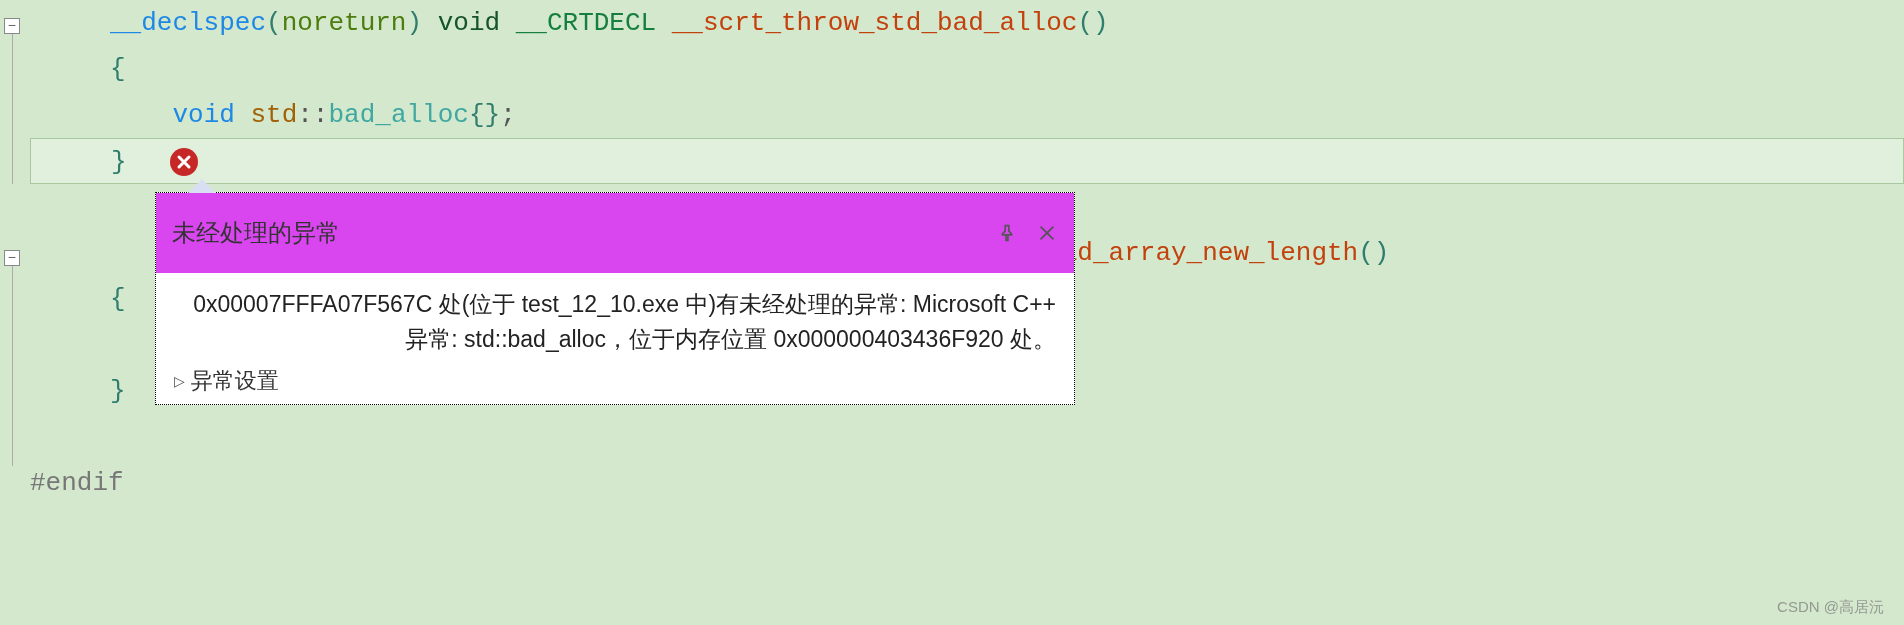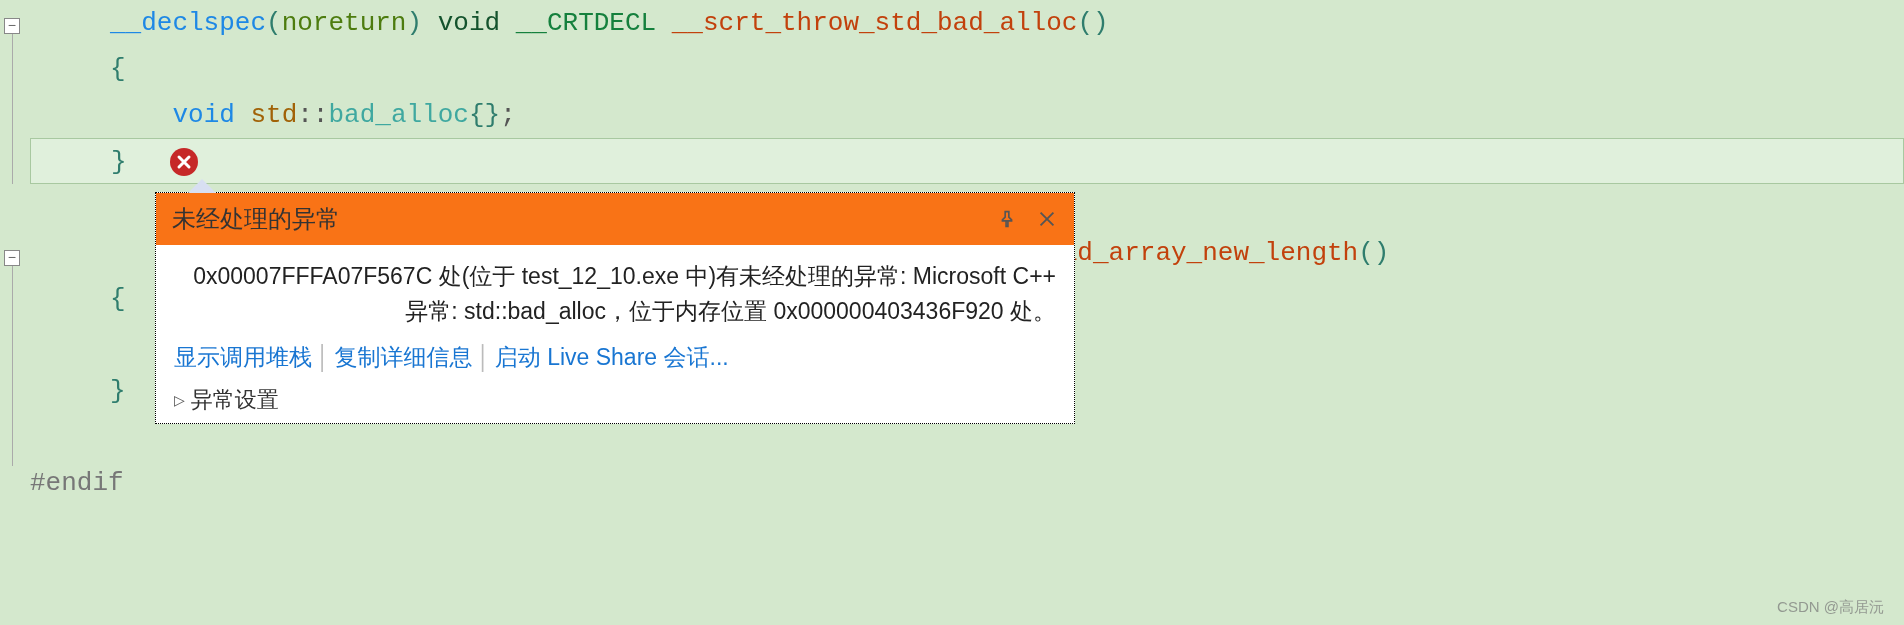--- a/index.html
+++ b/index.html
@@ -95,22 +95,22 @@
       top: -14px;
       left: 32px;
       width: 0;
       height: 0;
       border-left: 14px solid transparent;
       border-right: 14px solid transparent;
       border-bottom: 14px solid #D8DFF2;
       z-index: 11;
     }
     .popup-header {
-      background: #f97316;
-      padding: 10px 16px;
+      background: #d946ef;
+      padding: 24px 16px;
       display: flex;
       align-items: center;
       justify-content: space-between;
       font-size: 24px;
     }
     .popup-title { color: #333; }
     .popup-controls { display: flex; gap: 18px; }
     .popup-pin, .popup-close {
       cursor: pointer;
       color: #555;
@@ -208,22 +208,19 @@
           </svg>
       </span>
       <span class="popup-close">
         <svg width="22" height="22" viewBox="0 0 24 24">
             <path d="M5 5 L19 19 M19 5 L5 19" stroke="#555" stroke-width="2"></path>
           </svg>
       </span>
     </div>
   </div>
   <div class="popup-body">0x00007FFFA07F567C 处(位于 test_12_10.exe 中)有未经处理的异常: Microsoft C++ 异常: std::bad_alloc，位于内存位置 0x000000403436F920 处。</div>
-  <div class="popup-links">
-    <span class="popup-link">显示调用堆栈</span><span class="link-sep">│</span><span class="popup-link">复制详细信息</span><span class="link-sep">│</span><span class="popup-link">启动 Live Share 会话...</span>
-  </div>
   <div class="popup-footer">
     <span class="expand-triangle">▷</span>
     <span>异常设置</span>
   </div>
 </div>
 
 <div class="watermark">CSDN @高居沅</div>
 
 </body></html>

